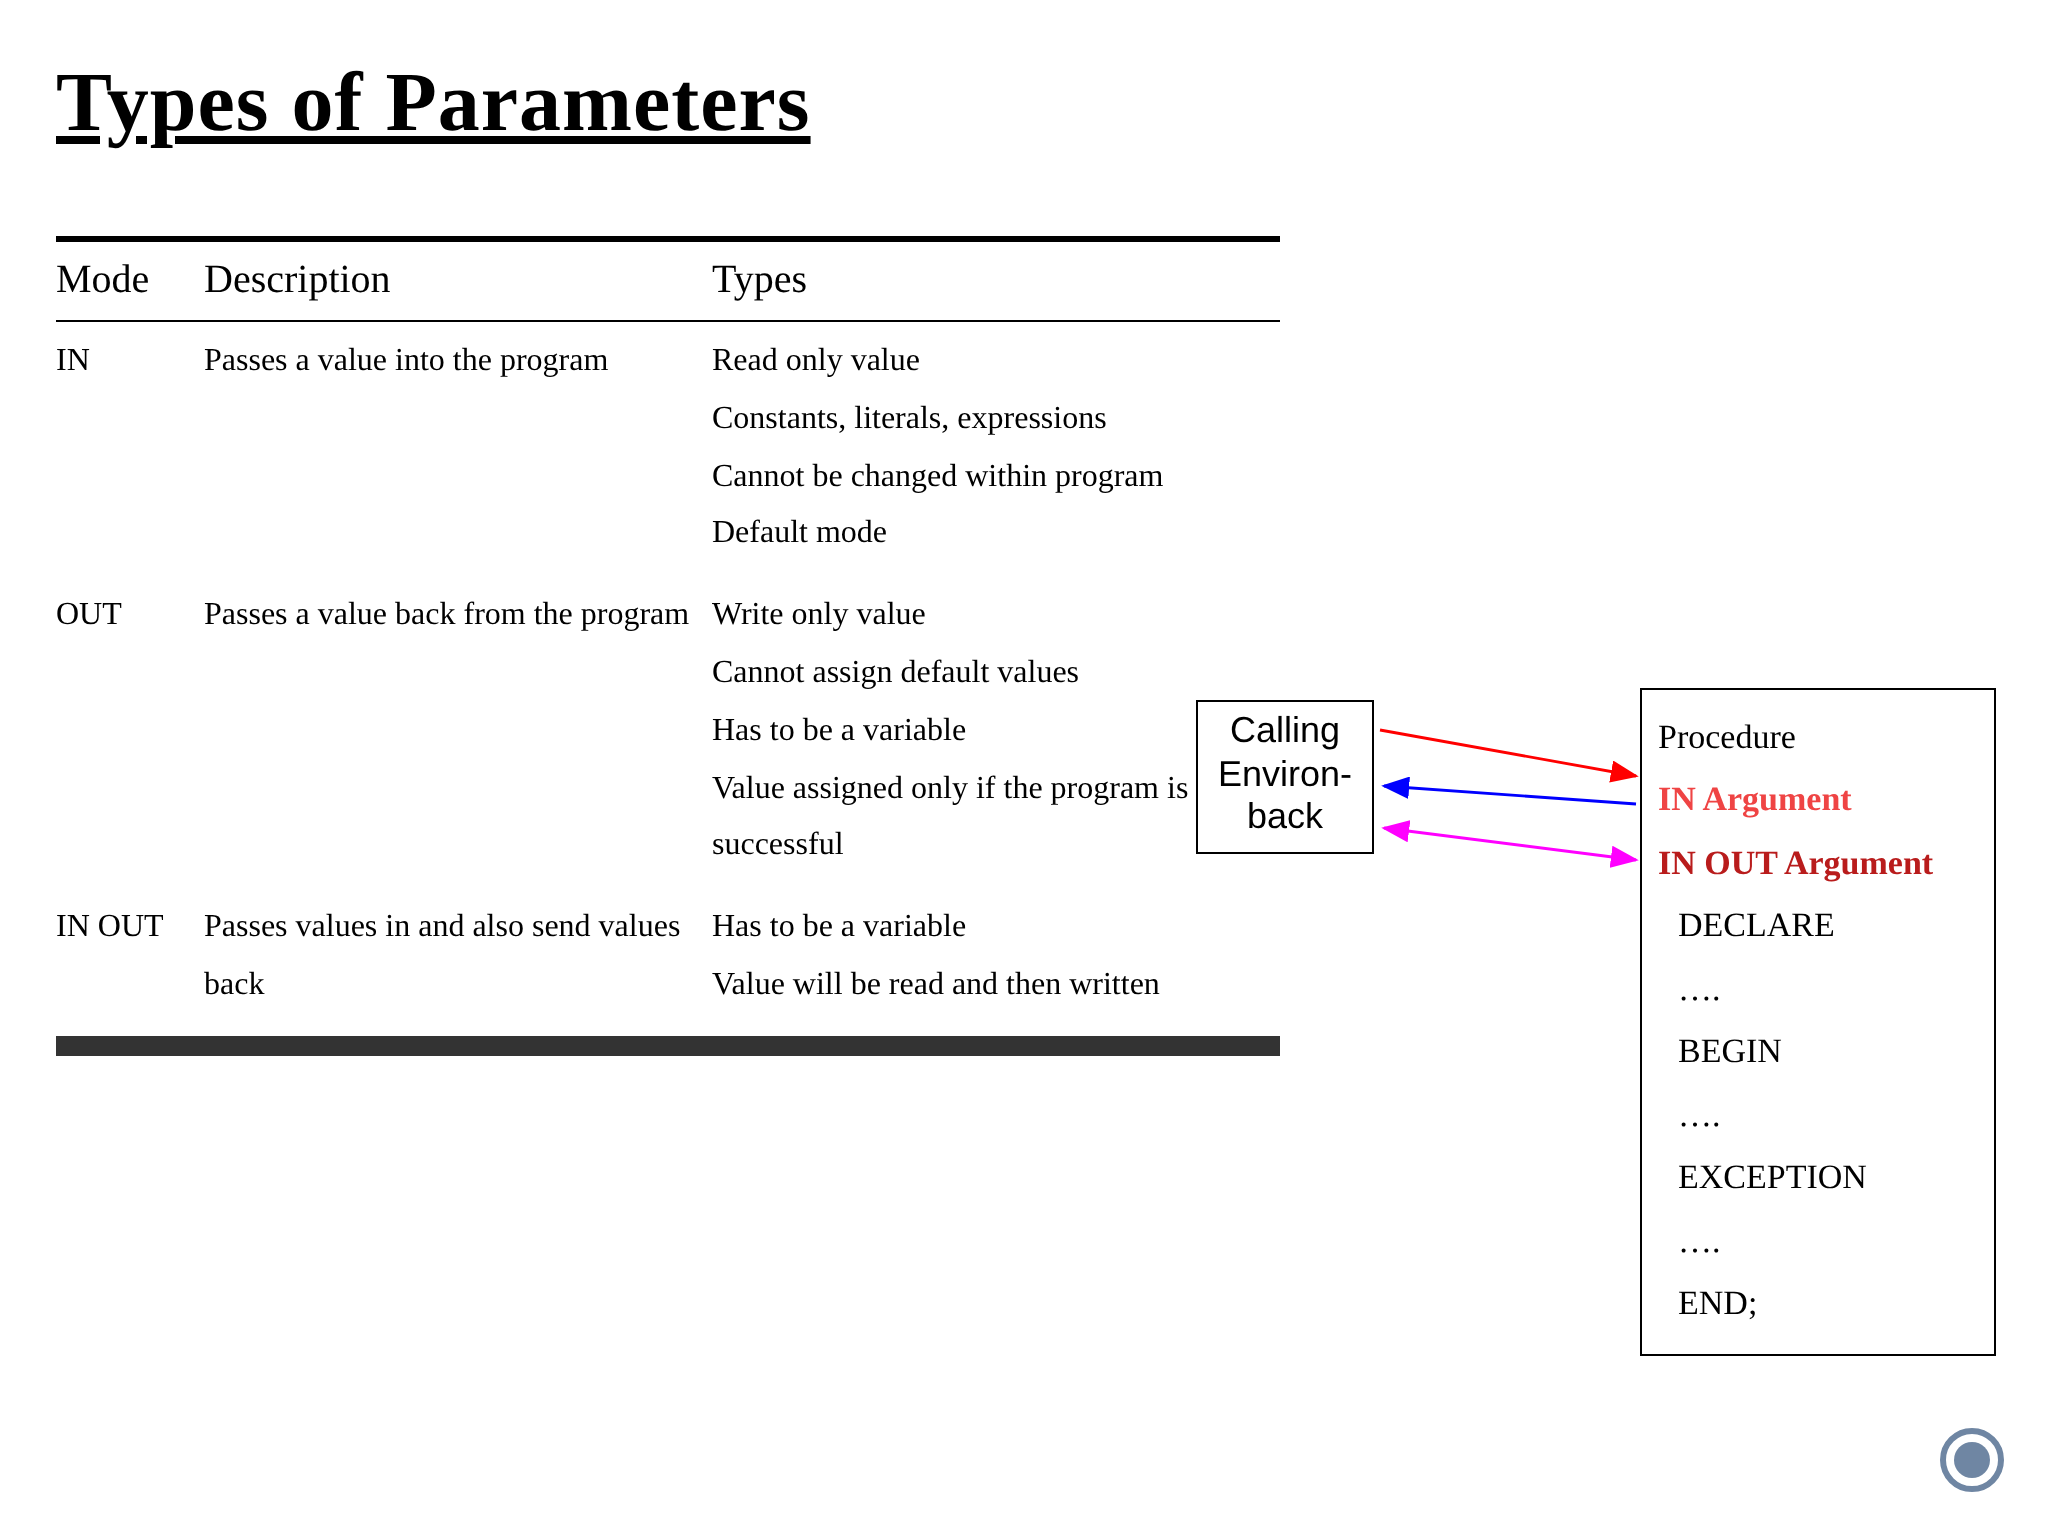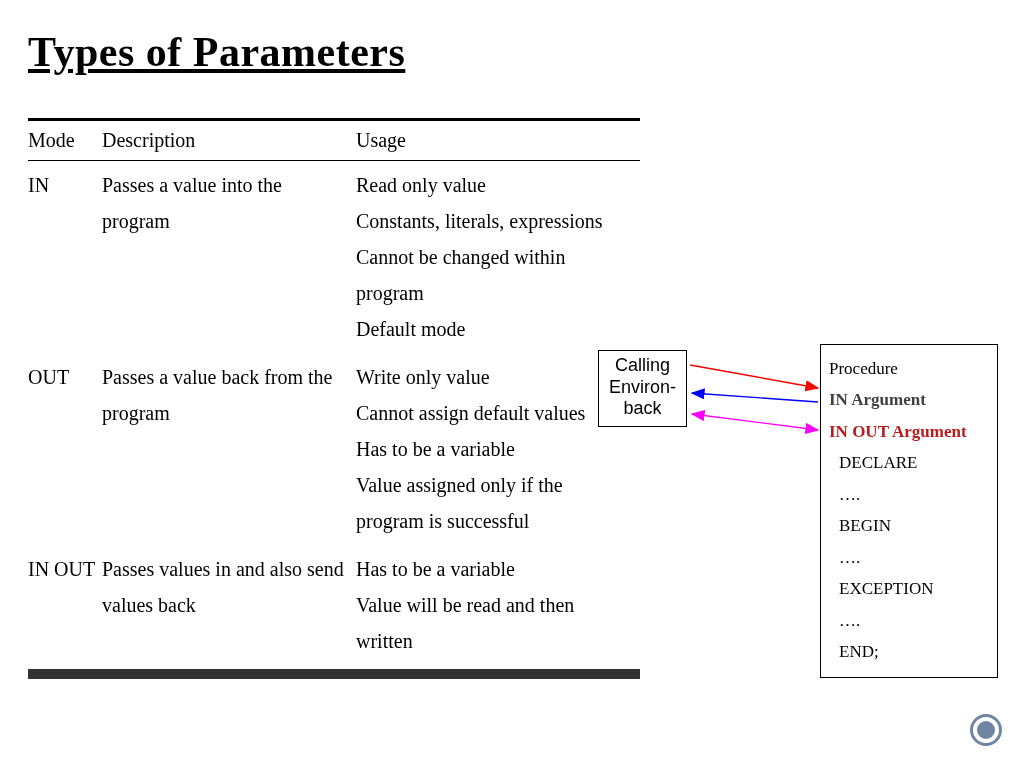--- a/index.html
+++ b/index.html
@@ -33,21 +33,21 @@
     width: 100%;
     border-collapse: collapse;
   }
   .tbl th {
     text-align: left;
     font-weight: 400;
     font-size: 20px;
     padding: 8px 6px 8px 0;
   }
   .tbl td {
-    font-size: 20px;
+    font-size: 16px;
     padding: 6px 6px 6px 0;
     vertical-align: top;
     line-height: 1.8;
     font-family: Liberation Serif, serif;
   }
   .hr-top    { border-top: 3px solid #000; }
   .hr-mid    { border-top: 1.5px solid #000; }
   .hr-bottom { height: 10px; background: #333; margin-top: 4px; }
   .col-mode  { width: 68px; }
   .col-desc  { width: 248px; }
@@ -70,21 +70,21 @@
     left: 820px;
     top: 344px;
     width: 164px;
     border: 1.5px solid #000;
     padding: 8px 4px 10px 8px;
     font-size: 17px;
     line-height: 1.85;
     background: #fff;
   }
   .proc-box .bold { font-weight: 700; }
-  .c-red     { color: #404040; }
+  .c-red     { color: #ef4444; }
   .c-blue    { color: #0000ff; }
   .c-magenta { color: #b91c1c; }
   .ind { padding-left: 10px; }
 
   .arrows {
     position: absolute;
     left: 0; top: 0;
     width: 1024px; height: 768px;
     pointer-events: none;
   }
@@ -112,21 +112,21 @@
 
 <div class="title">Types of Parameters</div>
 
 <div class="table-wrap">
   <div class="hr-top"></div>
   <table class="tbl">
     <thead>
       <tr>
         <th class="col-mode">Mode</th>
         <th class="col-desc">Description</th>
-        <th>Usage</th>
+        <th>Types</th>
       </tr>
     </thead>
   </table>
   <div class="hr-mid"></div>
   <table class="tbl">
     <tbody>
       <tr>
         <td class="col-mode">IN</td>
         <td class="col-desc">Passes a value into the program</td>
         <td>Read only value<br>Constants, literals, expressions<br>Cannot be changed within program<br>Default mode</td>

